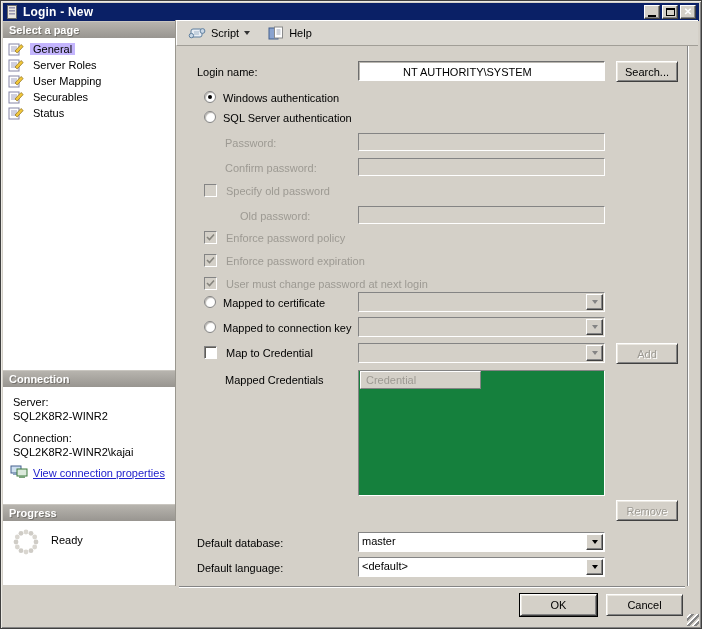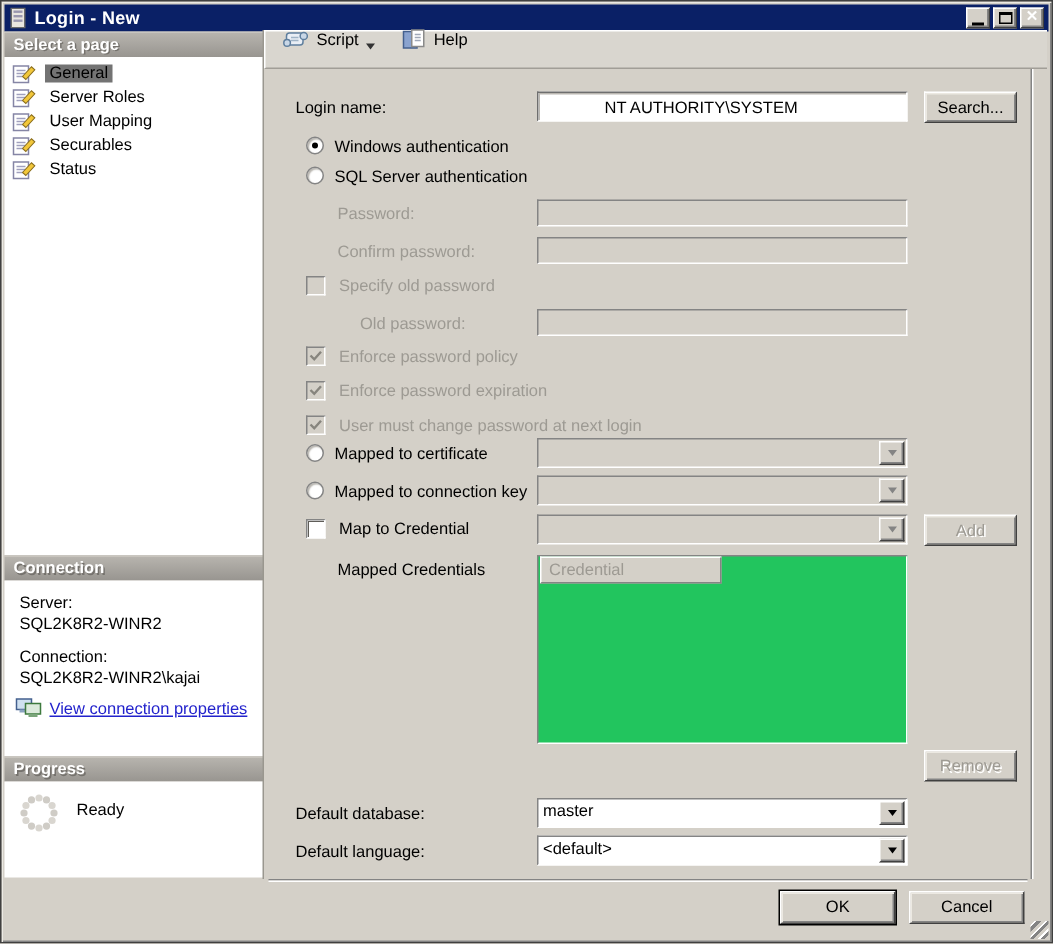--- a/index.html
+++ b/index.html
@@ -67,34 +67,34 @@
     left:3px; width:173px; height:17px;
     background:linear-gradient(180deg,#b7b4ae 0%,#989590 100%);
     color:#fff; font-weight:bold;
     padding:2px 0 0 6px;
     text-shadow:1px 1px 0 #75726d;
     border-top:1px solid #c9c6c0;
   }
   .side-panel { left:3px; width:173px; background:#fff; }
   .page-item { height:16px; display:flex; align-items:center; padding-left:5px; gap:6px; cursor:default; }
   .page-item .pi-label { padding:0 3px; }
-  .page-item.selected .pi-label { background:#737373; }
+  .page-item.selected .pi-label { background:#c4b5fd; }
   .side-text { position:absolute; left:10px; }
   .link { color:#2222cc; text-decoration:underline; cursor:pointer; }
 
   
   .toolbar {
     left:176px; top:20px; width:522px; height:26px;
     background:#d9d6cf;
     border-top:1px solid #ffffff;
     border-left:1px solid #ffffff;
     border-bottom:1px solid #a19e97;
     display:flex; align-items:center; padding-left:5px;
   }
-  .tool-btn { display:flex; align-items:flex-end; gap:5px; padding:11px 6px; height:22px; cursor:default; }
+  .tool-btn { display:flex; align-items:center; gap:5px; padding:11px 6px; height:22px; cursor:default; }
 
   
   .lbl { position:absolute; white-space:nowrap; }
   .dlbl { position:absolute; white-space:nowrap; color:#9d9a93; }
   .radio {
     position:absolute; width:12px; height:12px; border-radius:50%;
     background:#fff; border:1px solid #848484;
     box-shadow: inset 1px 1px 1px #b9b6b0;
   }
   .radio .dot { position:absolute; left:3px; top:3px; width:4px; height:4px; border-radius:50%; background:#000; }
@@ -373,21 +373,21 @@
 <span class="lbl" style="left:226px; top:347px;">Map to Credential</span>
 <div class="combo disabled" style="left:358px; top:343px; width:247px;">
   <div class="combo-box"></div>
   <div class="combo-btn">
       <span class="tri"></span>
     </div>
 </div>
 <div class="abs raised btn btn-disabled" style="left:616px; top:343px; width:62px; height:21px;">Add</div>
 
 <span class="lbl" style="left:225px; top:374px;">Mapped Credentials</span>
-<div class="abs sunken" style="left:358px; top:370px; width:247px; height:126px; background:#22c55e;">
+<div class="abs sunken" style="left:358px; top:370px; width:247px; height:126px; background:#15803d;">
   <div class="grid-header-cell" style="left:1px; width:121px;">Credential</div>
 </div>
 <div class="abs raised btn btn-disabled" style="left:616px; top:500px; width:62px; height:21px;">Remove</div>
 
 <span class="lbl" style="left:197px; top:537px;">Default database:</span>
 <div class="combo" style="left:358px; top:532px; width:247px;">
   <div class="combo-box"></div>
   <div class="combo-value">master</div>
   <div class="combo-btn">
       <span class="tri"></span>

